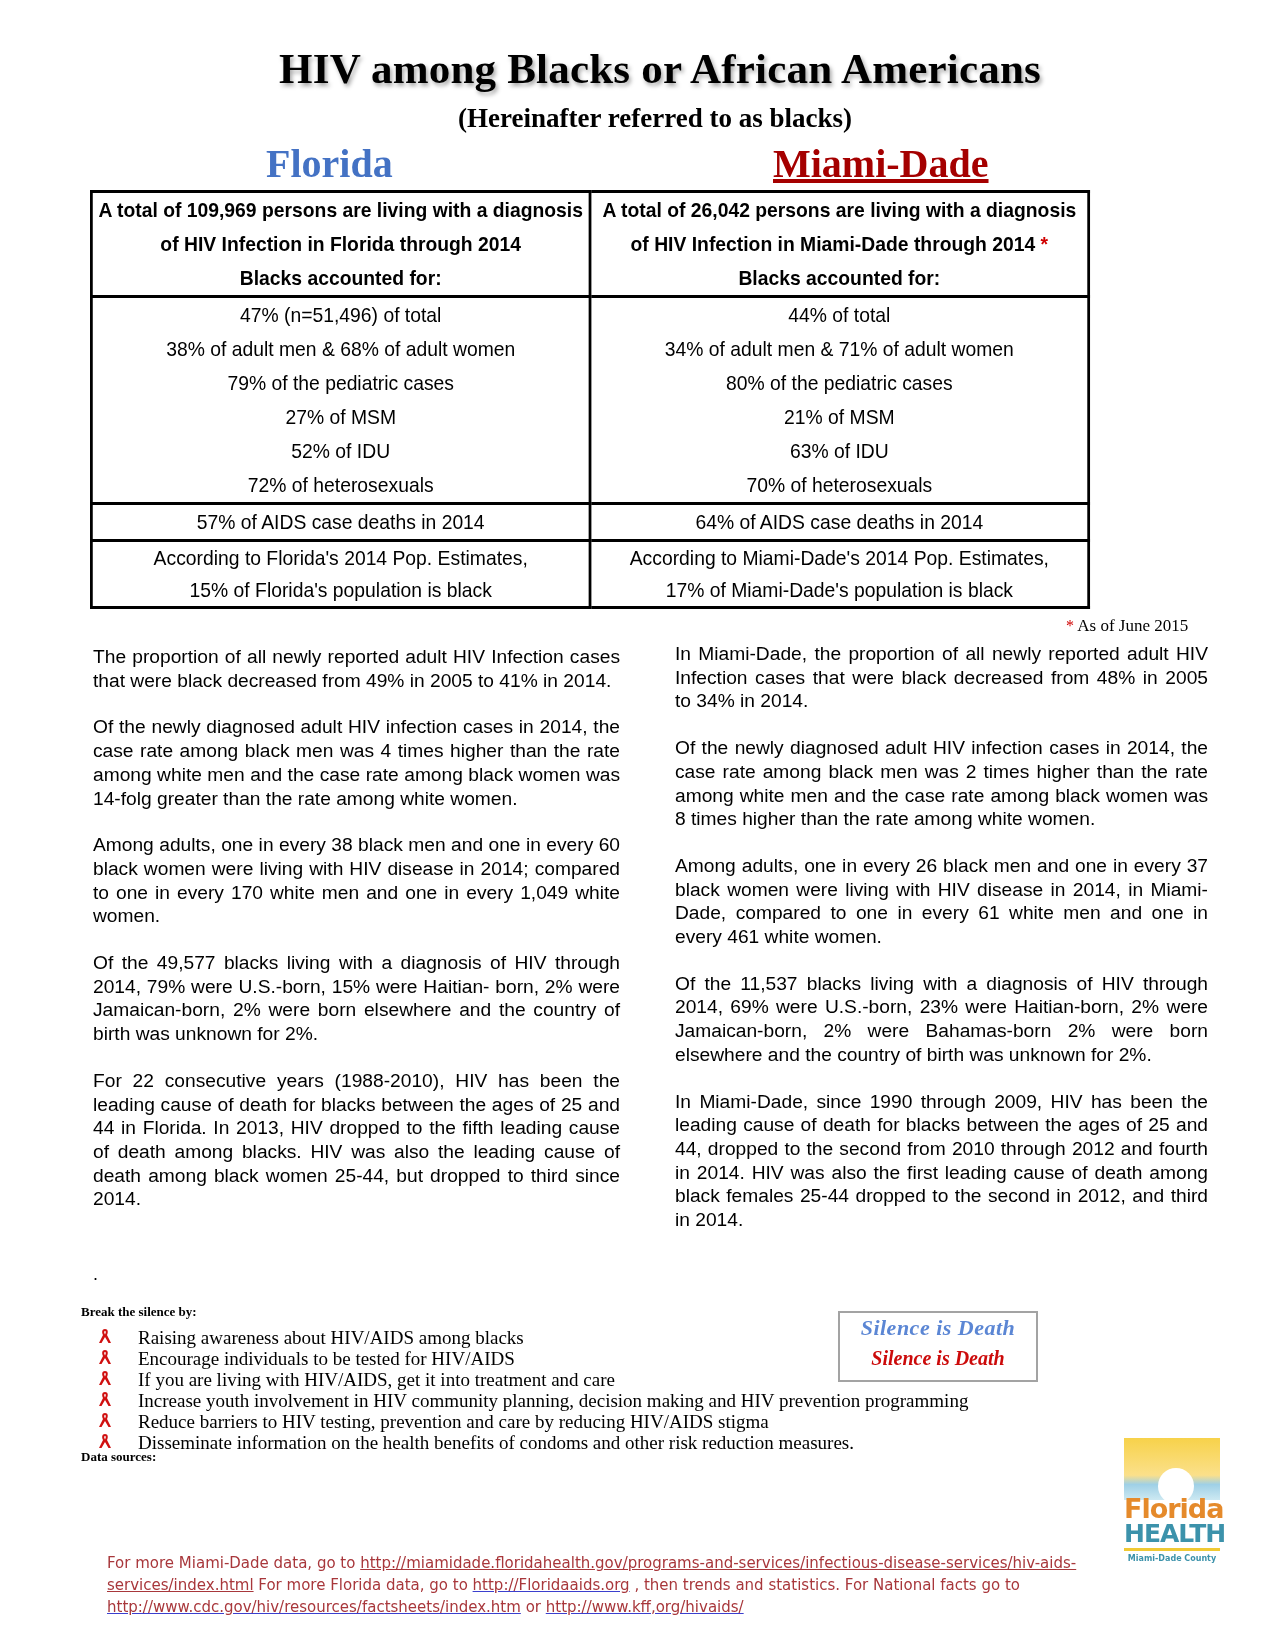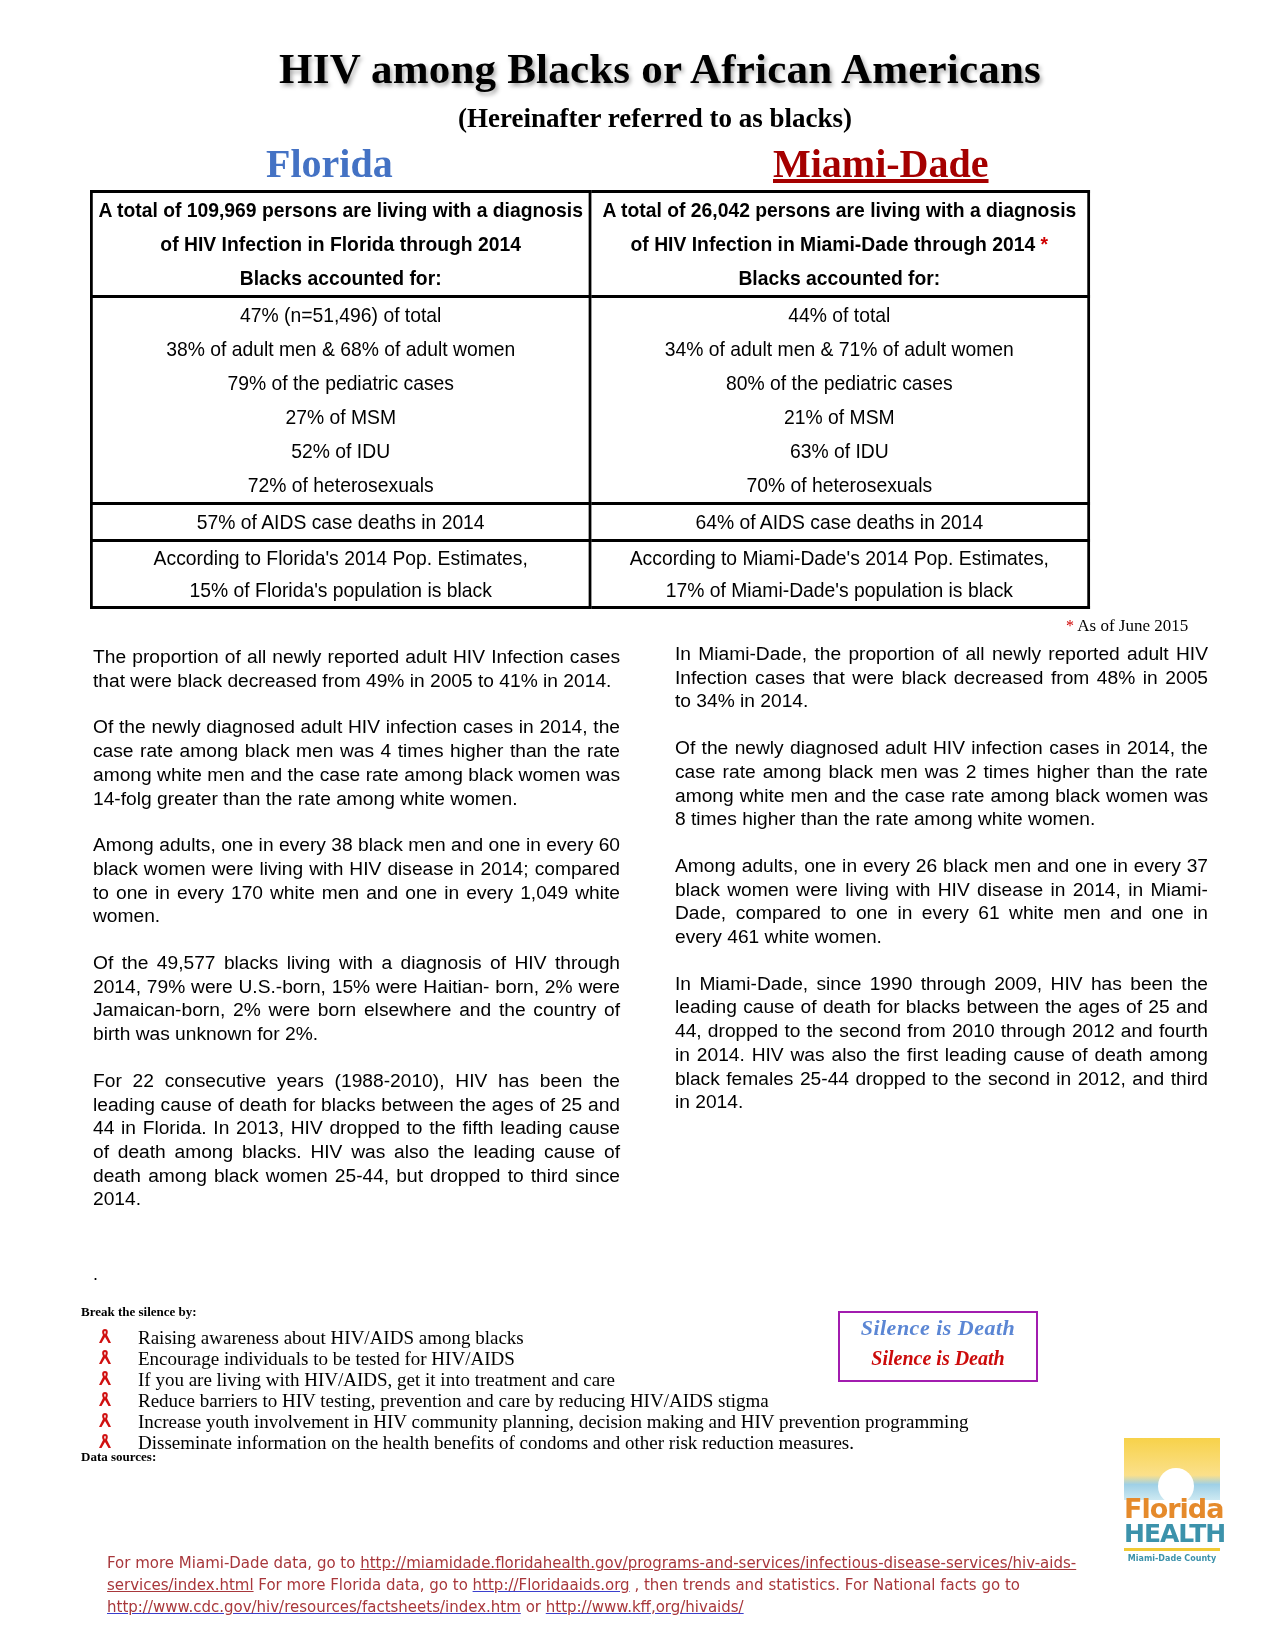--- a/index.html
+++ b/index.html
@@ -28,21 +28,21 @@
   #col-left { left: 93px; top: 645px; width: 527px; }
   #col-right { left: 659px; top: 642px; width: 533px; margin-left: 16px; }
   .col p { margin: 0 0 23px 0; }
   #stray-dot { position: absolute; left: 93px; top: 1264px; font-family: "Liberation Sans", sans-serif; font-size: 18px; }
 
   #break-title { position: absolute; left: 81px; top: 1304px; font-size: 13px; font-weight: bold; }
   #break-list { position: absolute; left: 96px; top: 1327px; margin: 0; padding: 0; list-style: none; font-size: 19px; line-height: 21px; }
   #break-list li { display: flex; align-items: flex-start; white-space: nowrap; }
   .ribbon { width: 18px; height: 18px; margin-right: 24px; display: inline-block; }
 
-  #silence-box { position: absolute; left: 838px; top: 1311px; width: 196px; height: 67px; border: 2px solid #a21caf;
+  #silence-box { position: absolute; left: 838px; top: 1311px; width: 196px; height: 67px; border: 2px solid #a3a3a3;
     text-align: center; font-style: italic; font-weight: bold; }
   #silence-1 { color: #5b86d4; font-size: 22px; margin-top: 2px; letter-spacing: 0.5px; }
   #silence-2 { color: #cc0a0a; font-size: 20px; margin-top: 6px; }
 
   #sources-title { position: absolute; left: 81px; top: 1449px; font-size: 13px; font-weight: bold; }
   #sources-text { position: absolute; left: 107px; top: 1552px; width: 990px; font-family: "DejaVu Sans", sans-serif;
     font-size: 15px; line-height: 22px; color: #a8373b; }
   #sources-text a { color: #a8373b; text-decoration: underline; }
   #sources-text a.blue { text-decoration-color: #3b3fce; }
 
@@ -123,20 +123,21 @@
   <p>Among adults, one in every 38 black men and one in every 60 black women were living with HIV disease in 2014; compared to one in every 170 white men and one in every 1,049 white women.</p>
   <p>Of the 49,577 blacks living with a diagnosis of HIV through 2014, 79% were U.S.-born, 15% were Haitian- born, 2% were Jamaican-born, 2% were born elsewhere and the country of birth was unknown for 2%.</p>
   <p>For 22 consecutive years (1988-2010), HIV has been the leading cause of death for blacks between the ages of 25 and 44 in Florida.  In 2013, HIV dropped to the fifth leading cause of death among blacks.  HIV was also the leading cause of death among black women 25-44, but dropped to third since 2014.</p>
 </div>
 <div id="stray-dot">.</div>
 
 <div id="col-right" class="col">
   <p>In Miami-Dade, the proportion of all newly reported adult HIV Infection cases that were black decreased from 48% in 2005 to 34% in 2014.</p>
   <p>Of the newly diagnosed adult HIV infection cases in 2014, the case rate among black men was 2 times higher than the rate among white men and the case rate among black women was 8 times higher than the rate among white women.</p>
   <p>Among adults, one in every 26 black men and one in every 37 black women were living with HIV disease in 2014, in Miami-Dade, compared to one in every 61 white men and one in every 461 white women.</p>
+  <p>Of the 11,537 blacks living with a diagnosis of HIV through 2014, 69% were U.S.-born, 23% were Haitian-born, 2% were Jamaican-born, 2% were Bahamas-born 2% were born elsewhere and the country of birth was unknown for 2%.</p>
   <p>In Miami-Dade, since 1990 through 2009, HIV has been the leading cause of death for blacks between the ages of 25 and 44, dropped to the second from 2010 through 2012 and fourth in 2014. HIV was also the first leading cause of death among black females 25-44 dropped to the second in 2012, and third in 2014.</p>
 </div>
 
 <div id="break-title" class="serif">Break the silence by:</div>
 <ul id="break-list" class="serif">
     <li>
       <span class="ribbon"><svg viewBox="0 0 18 18" width="18" height="18">
           <path d="M9 2 C6 2 5.5 5 7 8 L3 16 L5.5 16 L9 10 L12.5 16 L15 16 L11 8 C12.5 5 12 2 9 2 Z M9 4 C10 4 10.2 5.5 9 7.5 C7.8 5.5 8 4 9 4 Z" fill="#d01010"></path>
         </svg></span>
       <span>Raising awareness about HIV/AIDS among blacks</span>
@@ -150,27 +151,27 @@
     <li>
       <span class="ribbon"><svg viewBox="0 0 18 18" width="18" height="18">
           <path d="M9 2 C6 2 5.5 5 7 8 L3 16 L5.5 16 L9 10 L12.5 16 L15 16 L11 8 C12.5 5 12 2 9 2 Z M9 4 C10 4 10.2 5.5 9 7.5 C7.8 5.5 8 4 9 4 Z" fill="#d01010"></path>
         </svg></span>
       <span>If you are living with HIV/AIDS, get it into treatment and care</span>
     </li>
     <li>
       <span class="ribbon"><svg viewBox="0 0 18 18" width="18" height="18">
           <path d="M9 2 C6 2 5.5 5 7 8 L3 16 L5.5 16 L9 10 L12.5 16 L15 16 L11 8 C12.5 5 12 2 9 2 Z M9 4 C10 4 10.2 5.5 9 7.5 C7.8 5.5 8 4 9 4 Z" fill="#d01010"></path>
         </svg></span>
-      <span>Reduce barriers to HIV testing, prevention and care by reducing HIV/AIDS stigma</span>
+      <span>Increase youth involvement in HIV community planning, decision making and HIV prevention programming</span>
     </li>
     <li>
       <span class="ribbon"><svg viewBox="0 0 18 18" width="18" height="18">
           <path d="M9 2 C6 2 5.5 5 7 8 L3 16 L5.5 16 L9 10 L12.5 16 L15 16 L11 8 C12.5 5 12 2 9 2 Z M9 4 C10 4 10.2 5.5 9 7.5 C7.8 5.5 8 4 9 4 Z" fill="#d01010"></path>
         </svg></span>
-      <span>Increase youth involvement in HIV community planning, decision making and HIV prevention programming</span>
+      <span>Reduce barriers to HIV testing, prevention and care by reducing HIV/AIDS stigma</span>
     </li>
     <li>
       <span class="ribbon"><svg viewBox="0 0 18 18" width="18" height="18">
           <path d="M9 2 C6 2 5.5 5 7 8 L3 16 L5.5 16 L9 10 L12.5 16 L15 16 L11 8 C12.5 5 12 2 9 2 Z M9 4 C10 4 10.2 5.5 9 7.5 C7.8 5.5 8 4 9 4 Z" fill="#d01010"></path>
         </svg></span>
       <span>Disseminate information on the health benefits of condoms and other risk reduction measures.</span>
     </li>
   </ul>
 
 <div id="silence-box" class="serif">

